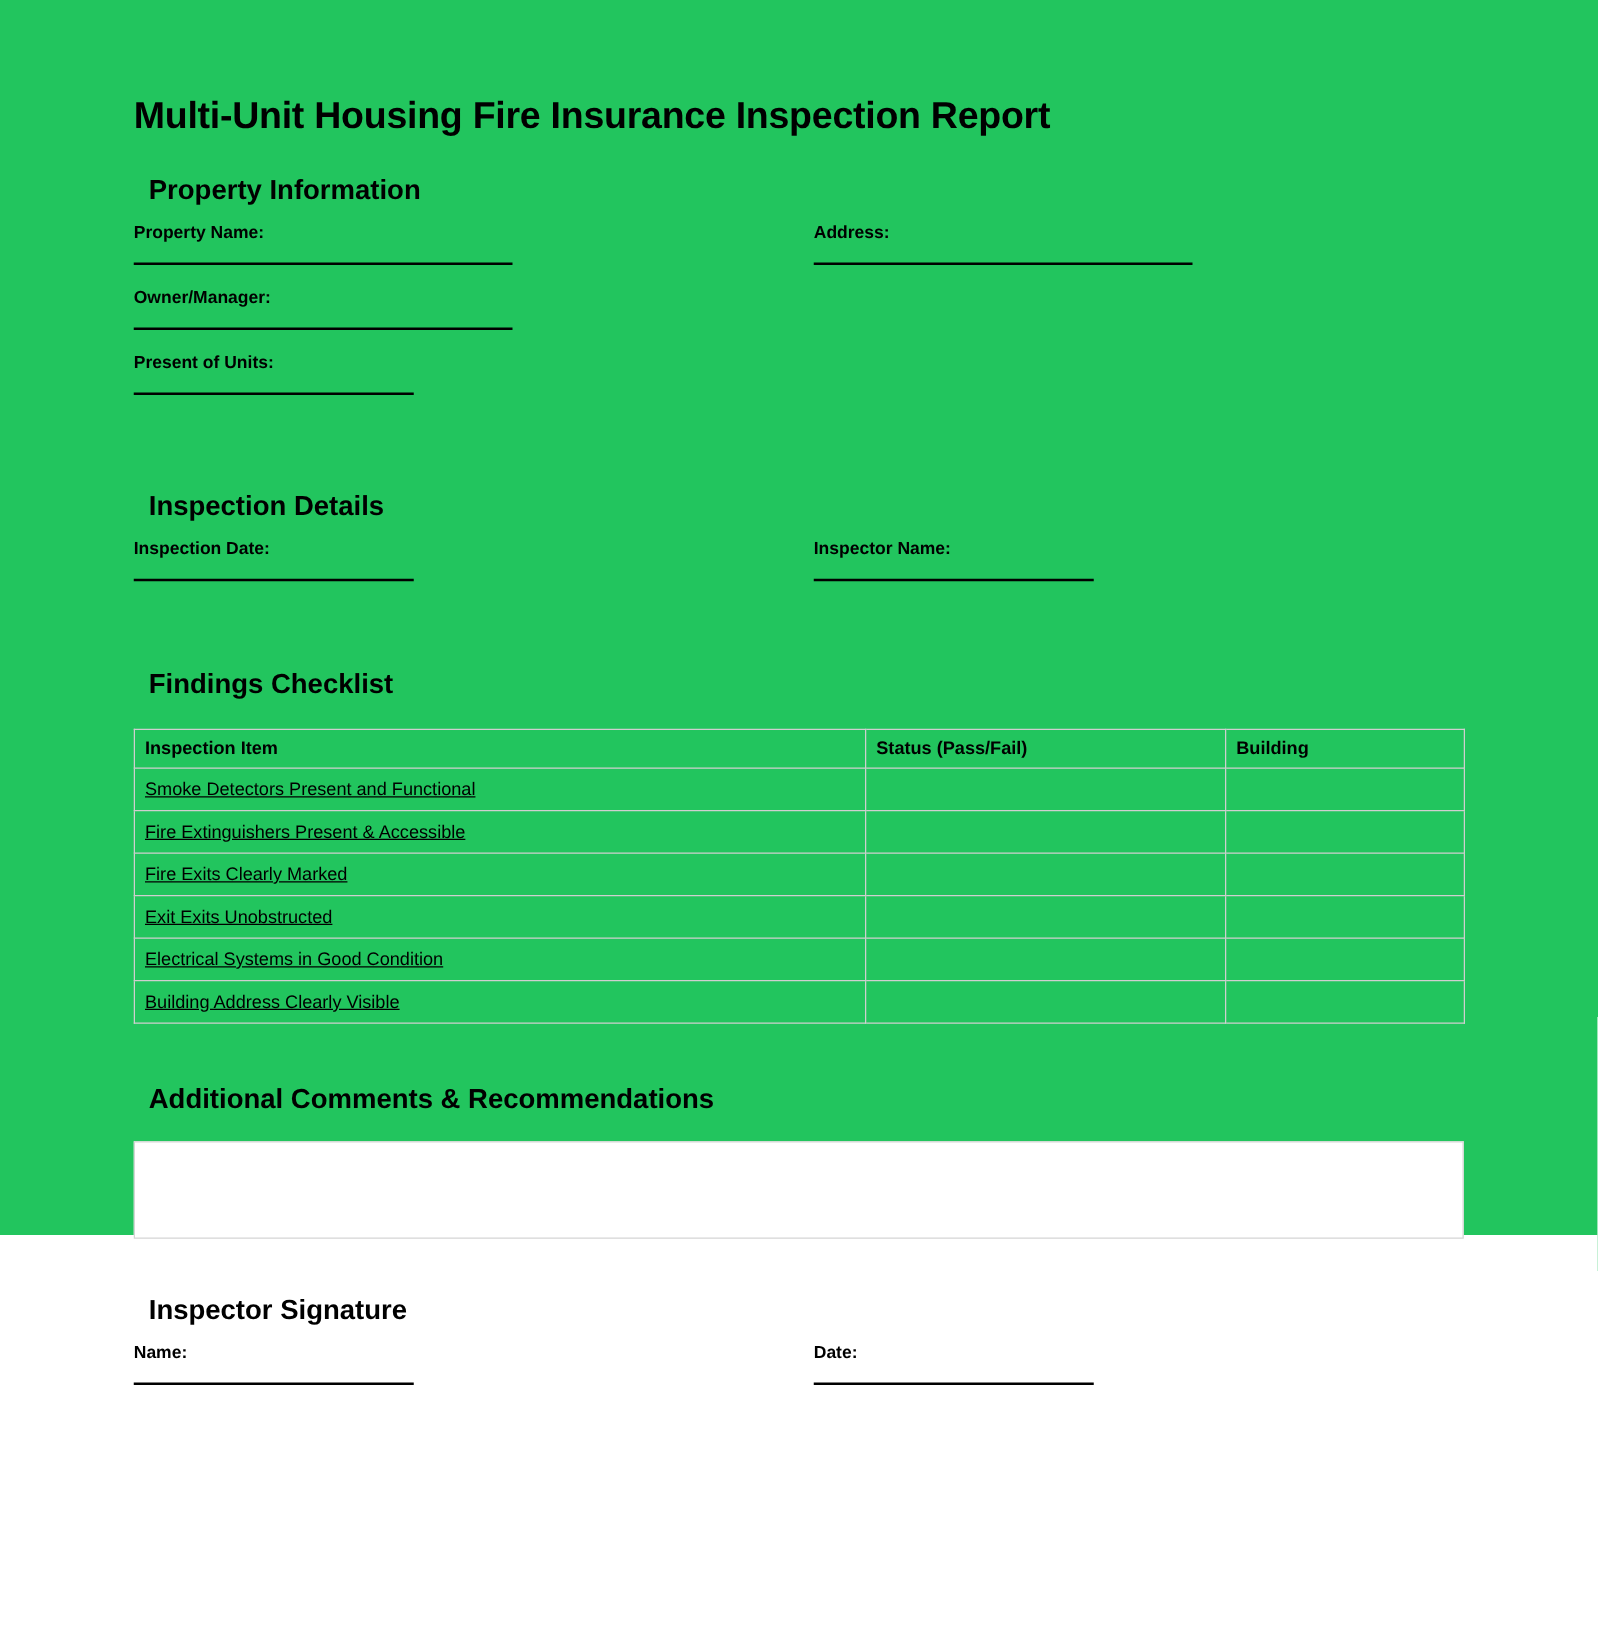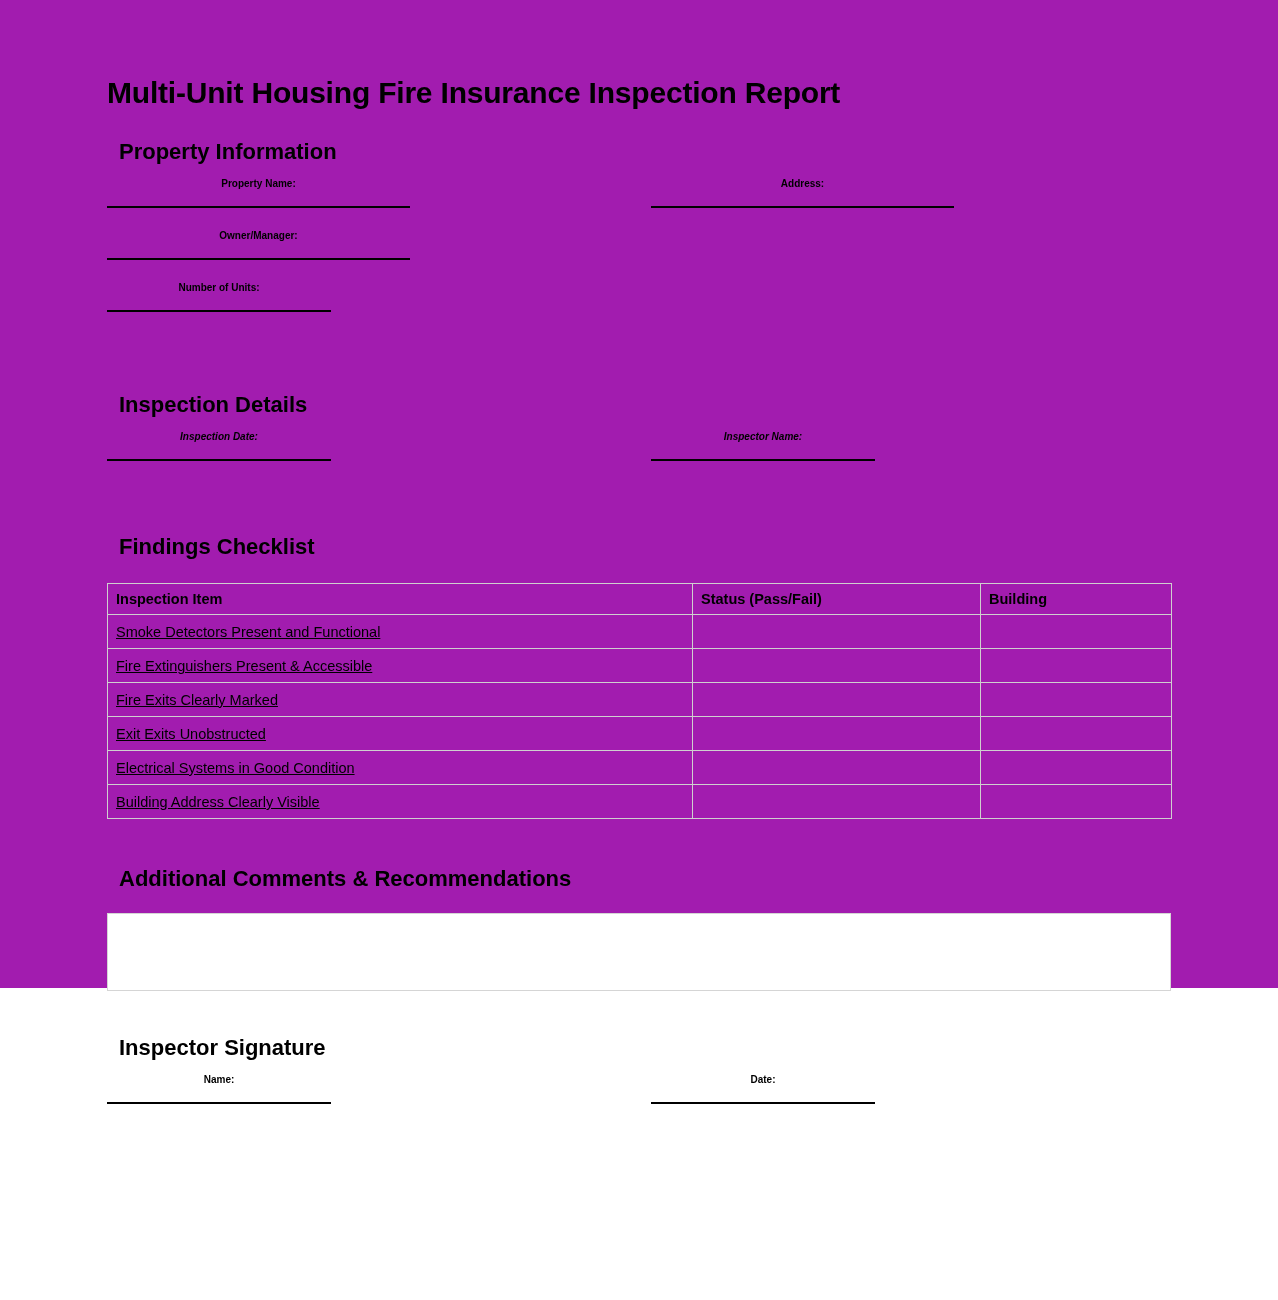--- a/index.html
+++ b/index.html
@@ -11,21 +11,21 @@
     width: 1278px;
     height: 1300px;
     font-family: "Liberation Sans", "DejaVu Sans", sans-serif;
     color: #000000;
     -webkit-font-smoothing: antialiased;
   }
   .page {
     position: relative;
     width: 1278px;
     height: 988px;
-    background: #a21caf;
+    background: #22c55e;
     box-sizing: border-box;
     padding: 0;
   }
   .content {
     position: absolute;
     left: 107px;
     top: 0;
     width: 1064px;
   }
 
@@ -54,26 +54,25 @@
 
   
   .field-grid {
     position: relative;
     width: 1064px;
   }
   .field {
     position: absolute;
   }
   .field-label {
-    font-size: 10px;
+    font-size: 14px;
     font-weight: bold;
     line-height: 1.1;
     white-space: nowrap;
     font-stretch: condensed;
-    text-align: center;
   }
   .field-line {
     margin-top: 17px;
     border-bottom: 2px solid #000000;
     height: 0;
   }
   .w-long  { width: 303px; }
   .w-short { width: 224px; }
 
   
@@ -154,28 +153,28 @@
         <div class="field-line w-long"></div>
       </div>
 
       <div class="field" style="left:0px; top:52px;">
         <div class="field-label">Owner/Manager:</div>
         <div class="field-line w-long"></div>
       </div>
 
 
       <div class="field" style="left:0px; top:104px;">
-        <div class="field-label">Number of Units:</div>
+        <div class="field-label">Present of Units:</div>
         <div class="field-line w-short"></div>
       </div>
     </div>
 
     <h2 class="section-title sec-inspection">Inspection Details</h2>
 
-    <div class="field-grid" style="height: 58px; margin-top: 14px; font-style: italic;">
+    <div class="field-grid" style="height: 58px; margin-top: 14px;">
 
       <div class="field" style="left:0px; top:0px;">
         <div class="field-label">Inspection Date:</div>
         <div class="field-line w-short"></div>
       </div>
 
       <div class="field" style="left:544px; top:0px;">
         <div class="field-label">Inspector Name:</div>
         <div class="field-line w-short"></div>
       </div>

